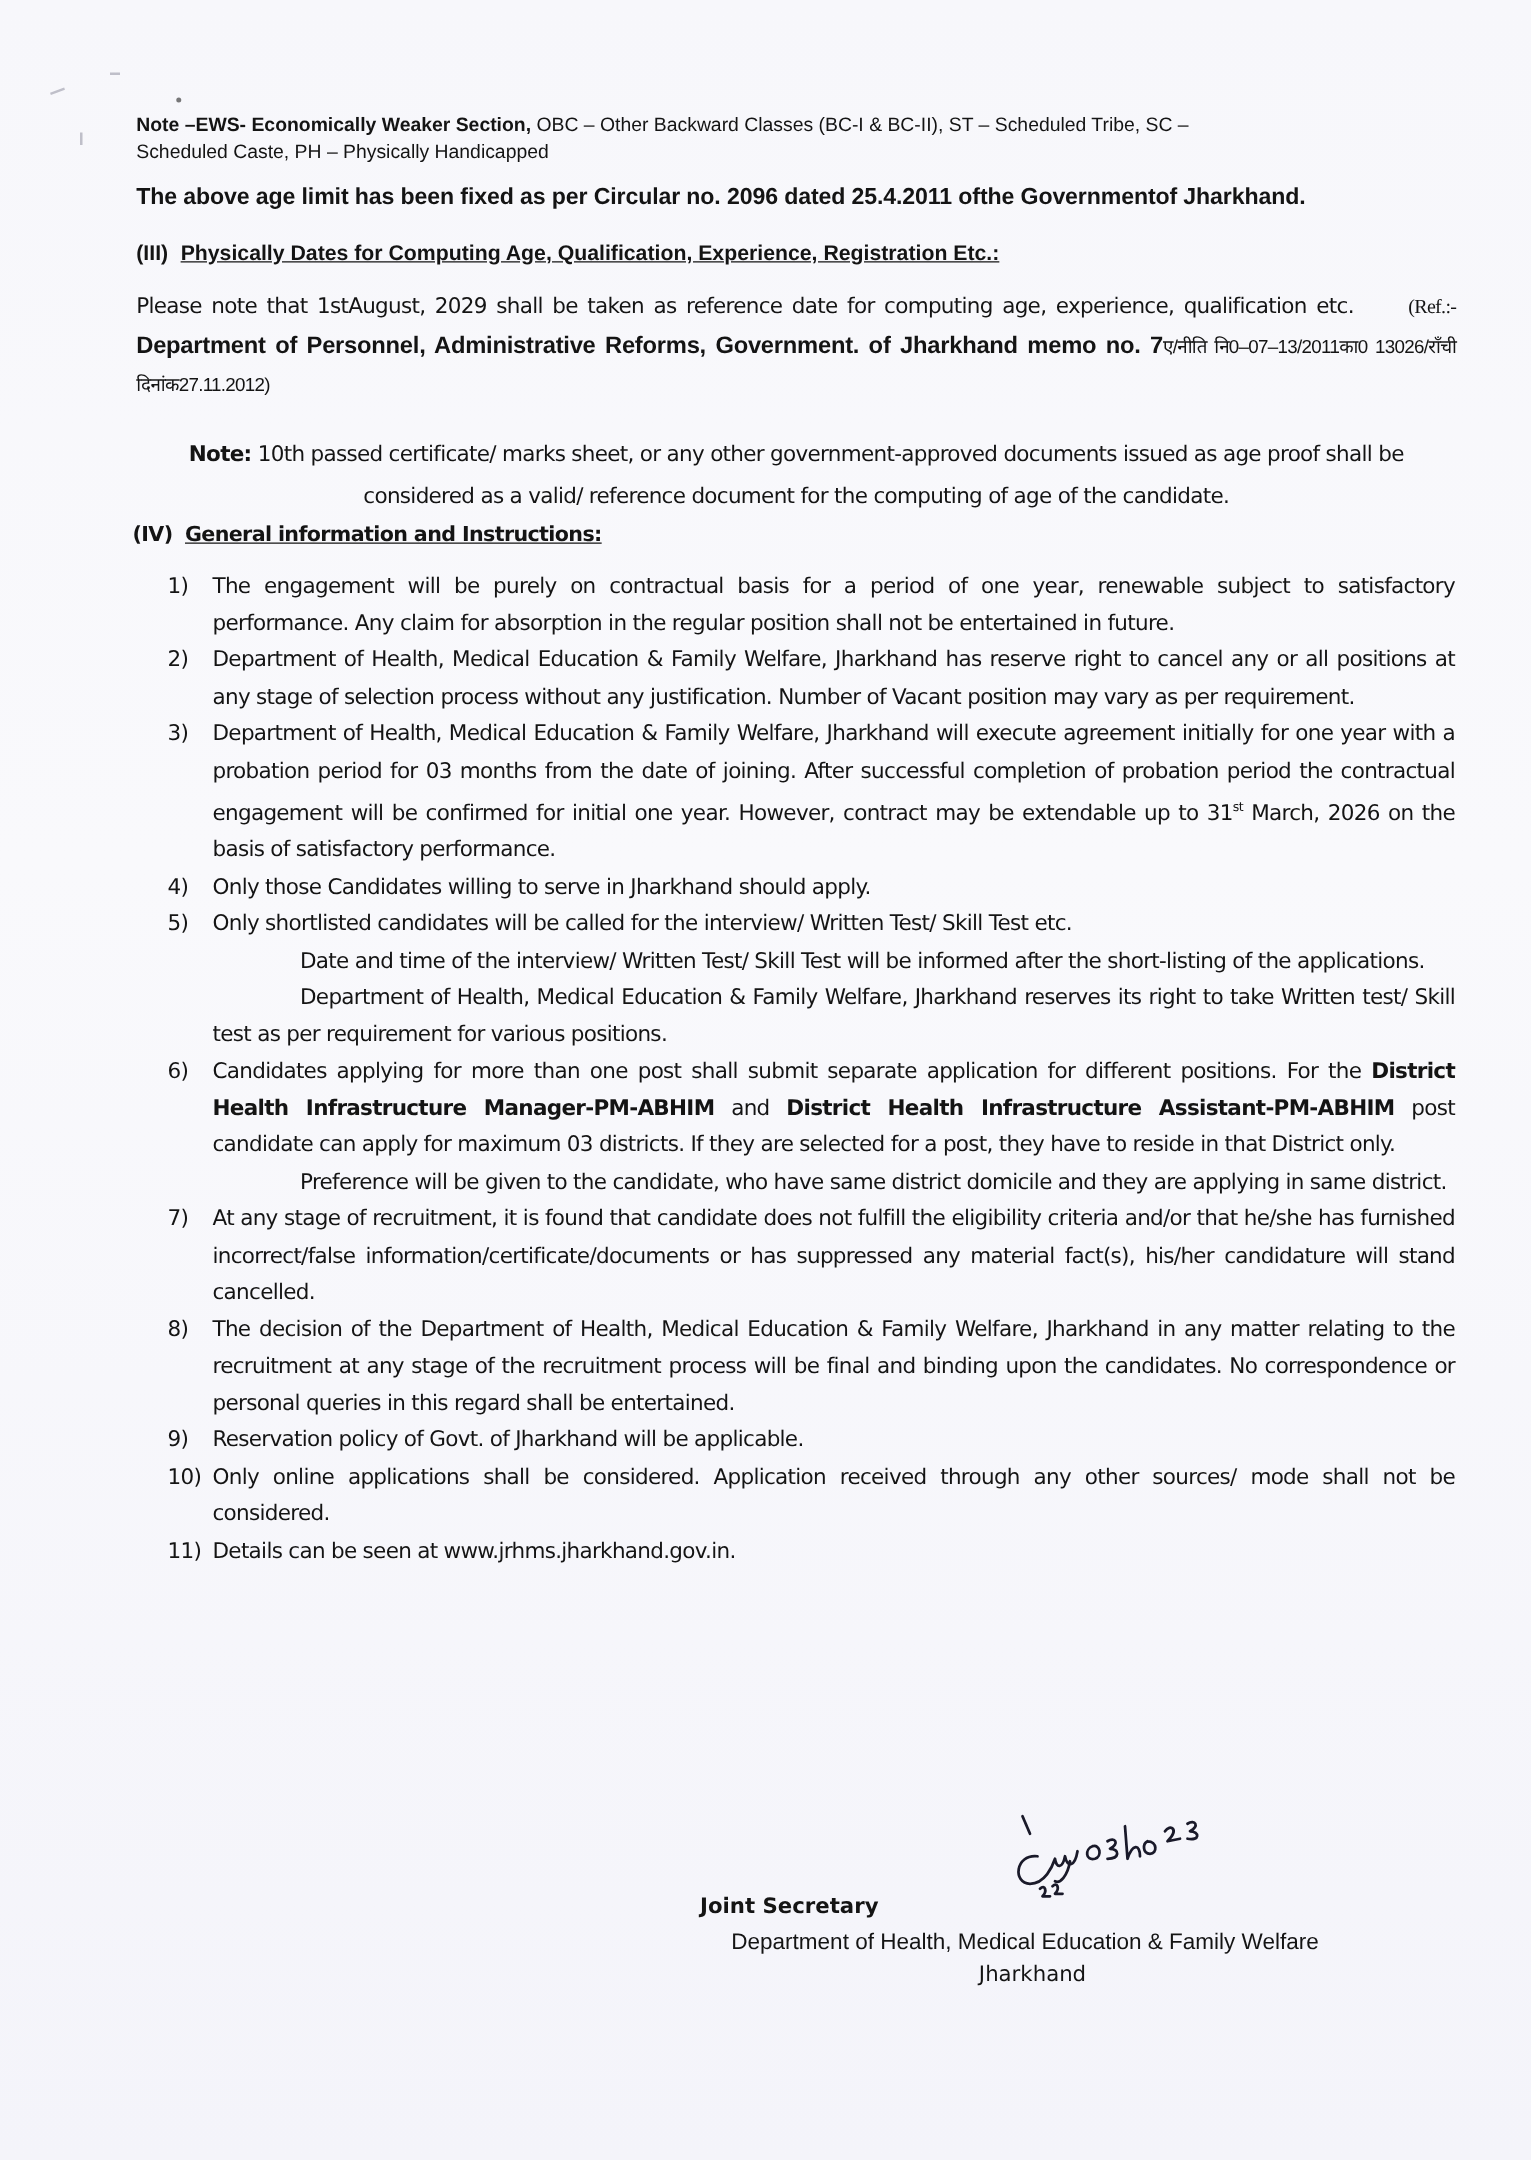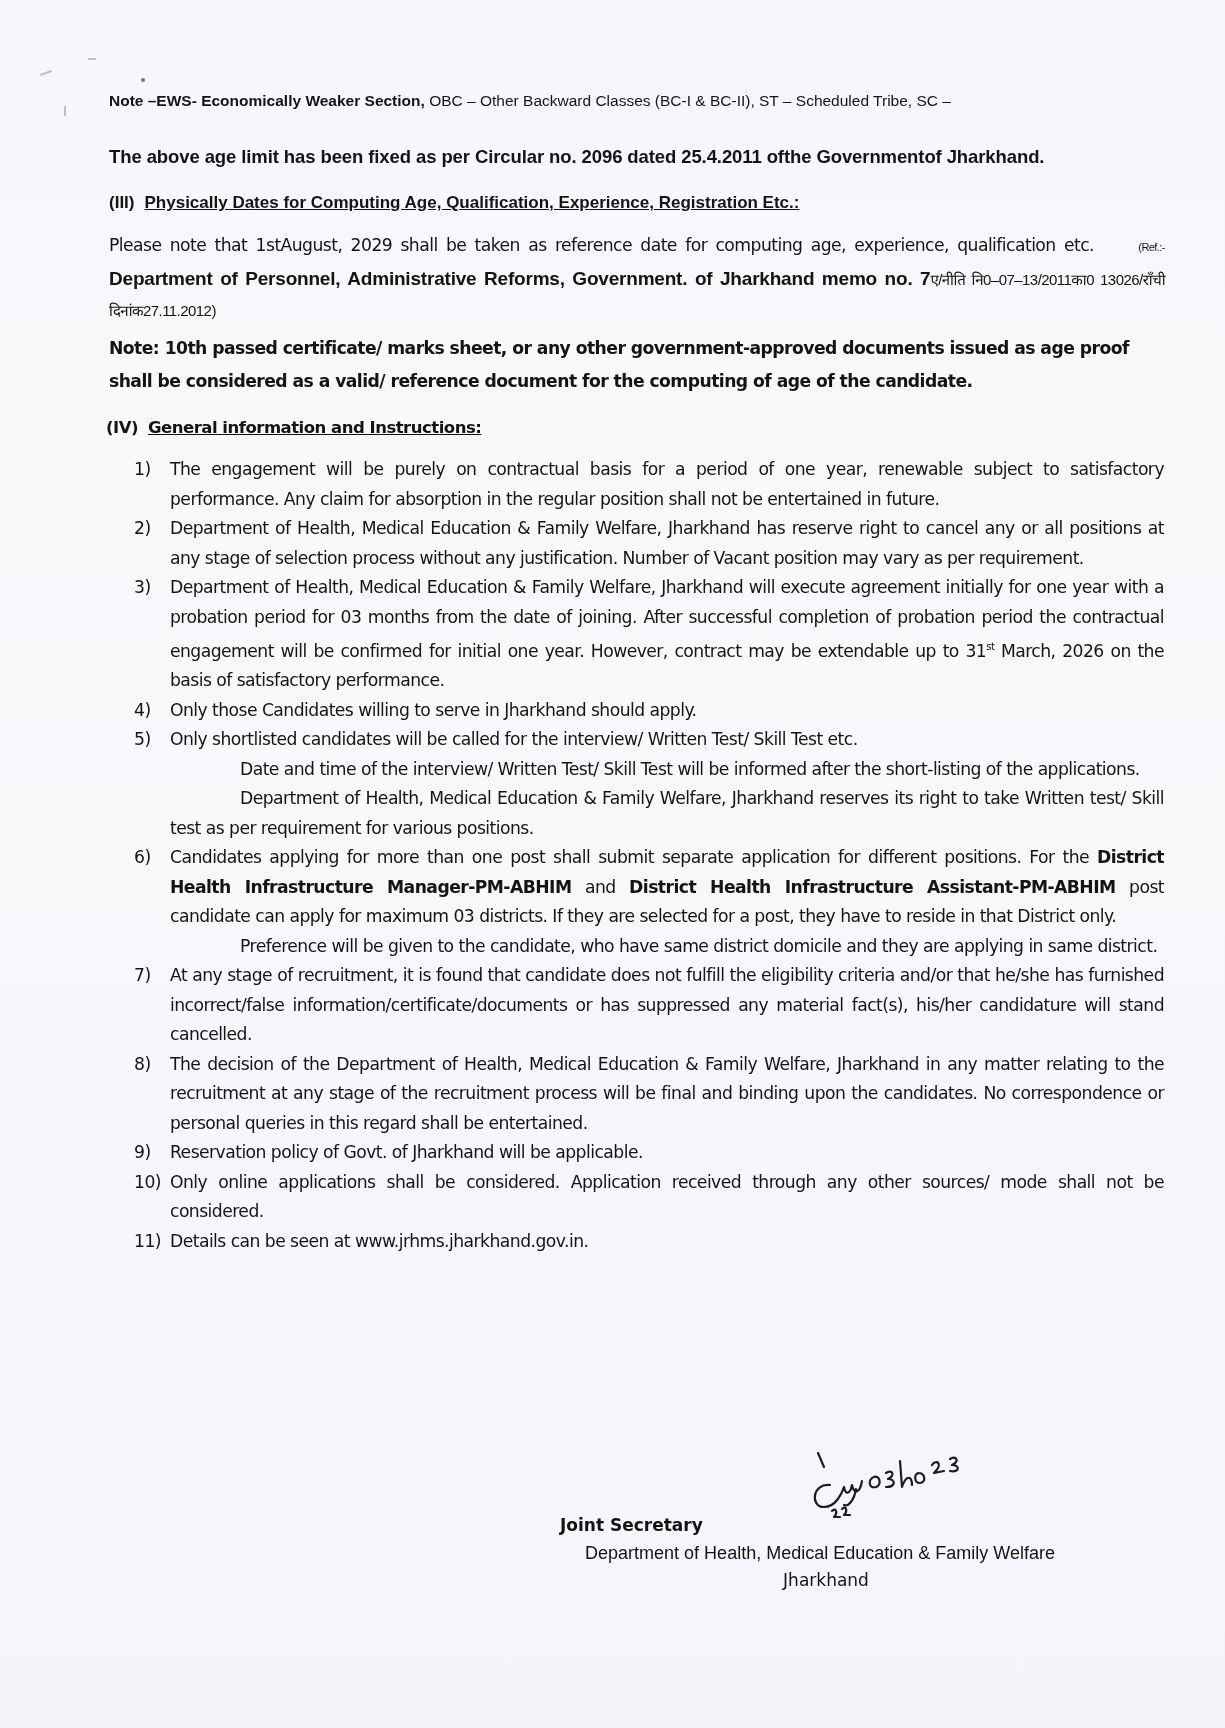--- a/index.html
+++ b/index.html
@@ -35,21 +35,21 @@
   .body-text {
     font-family: "DejaVu Sans", sans-serif;
     font-size: 17.2px; letter-spacing: -0.55px;
   }
   .para {
     position: absolute; left: 109px; width: 1056px;
     line-height: 31px; text-align: justify;
   }
   .hindi-ref { font-family: "Liberation Sans", sans-serif; font-size: 15px; }
   .ref-bold { font-family: "Liberation Sans", sans-serif; font-weight: bold; font-size: 19px; letter-spacing: -0.2px; }
-  .ref-normal { font-family: Liberation Sans, sans-serif; font-size: 11px; margin-left: 36px; }
+  .ref-normal { font-family: Liberation Serif, serif; font-size: 16px; margin-left: 36px; }
   .list { position: absolute; left: 134px; top: 455px; width: 1030px; }
   .item { position: relative; padding-left: 36px; line-height: 29.5px; text-align: justify; margin-bottom: 0; }
   .item .n { position: absolute; left: 0; top: 0; }
   .item p { margin: 0; }
   .item .indent { text-indent: 70px; }
   .item b { font-weight: bold; }
   .sig-area { position: absolute; left: 540px; top: 1445px; width: 560px; height: 200px; }
   .signature { position: absolute; left: 250px; top: 0; }
   .sig-title {
     position: absolute; left: 0; top: 70px; width: 560px; text-align: left;
@@ -71,33 +71,34 @@
 
 <div class="page">
 
   <div class="scan-mark" style="left:40px;top:72px;width:12px;height:2px;transform:rotate(-20deg);"></div>
   <div class="scan-mark" style="left:88px;top:58px;width:8px;height:2px;"></div>
   <div class="scan-mark" style="left:141px;top:78px;width:4px;height:4px;border-radius:2px;background:#222;"></div>
   <div class="scan-mark" style="left:64px;top:106px;width:2px;height:10px;"></div>
 
   <div class="note-block serif-sm">
     <div><b>Note –EWS- Economically Weaker Section,</b><span> OBC – Other Backward Classes (BC-I &amp; BC-II), ST – Scheduled Tribe, SC –</span></div>
+    <div>Scheduled Caste, PH – Physically Handicapped</div>
   </div>
 
   <div class="age-limit">The above age limit has been fixed as per Circular no. 2096 dated 25.4.2011 ofthe Governmentof Jharkhand.</div>
 
   <div class="sec-head" style="left:109px;top:193px;">
     <span class="num">(III)</span><span class="title">Physically Dates for Computing Age, Qualification, Experience, Registration Etc.:</span>
   </div>
 
   <div class="para body-text" style="top:230px;">
     <span>Please note that 1stAugust, 2029 shall be taken as reference date for computing age, experience, qualification etc. </span><span class="ref-normal">(Ref.:- </span><span class="ref-bold">Department of Personnel, Administrative Reforms, Government. of Jharkhand memo no. 7</span><span class="hindi-ref">ए/नीति नि0–07–13/2011का0 13026/राँची दिनांक27.11.2012)</span>
   </div>
 
-  <div class="para body-text" style="top:332px;line-height:33px;text-align:left;font-weight:bold;">
+  <div class="para body-text" style="top:348px;line-height:33px;text-align:center;">
     <b>Note:</b><span> 10th passed certificate/ marks sheet, or any other government-approved documents issued as age proof shall be considered as a valid/ reference document for the computing of age of the candidate.</span>
   </div>
 
   <div class="sec-head" style="left:106px;top:418px;font-family:'DejaVu Sans',sans-serif;font-size:16.5px;letter-spacing:-0.5px;">
     <span class="num">(IV)</span><span class="title">General information and Instructions:</span>
   </div>
 
   <div class="list body-text">
     <div class="item" style="margin-bottom:0;">
       <span class="n">1)</span>

